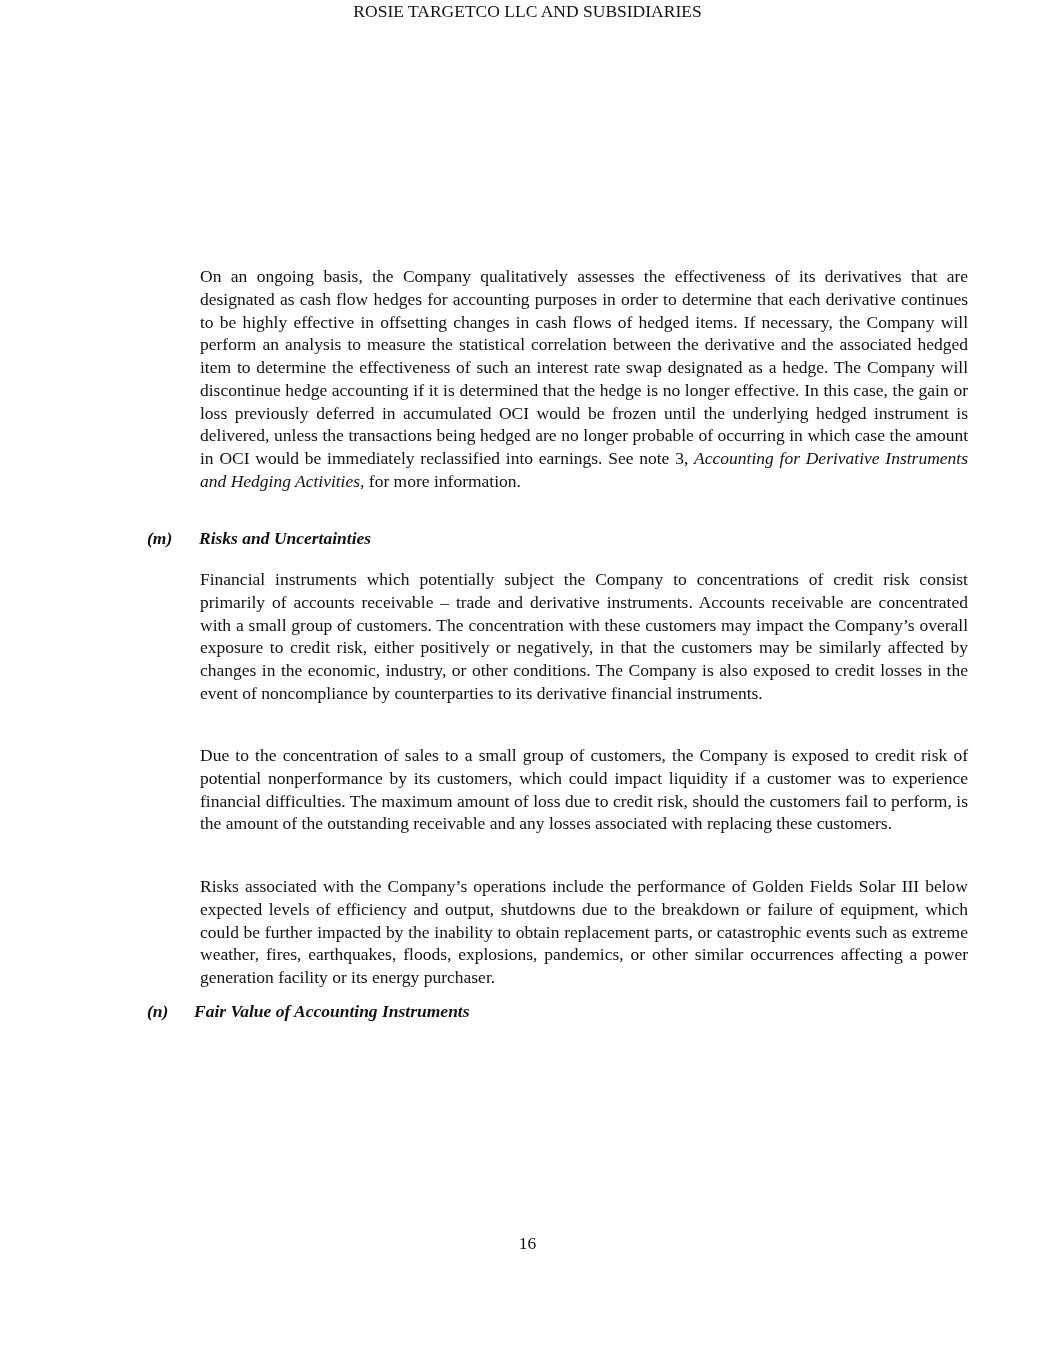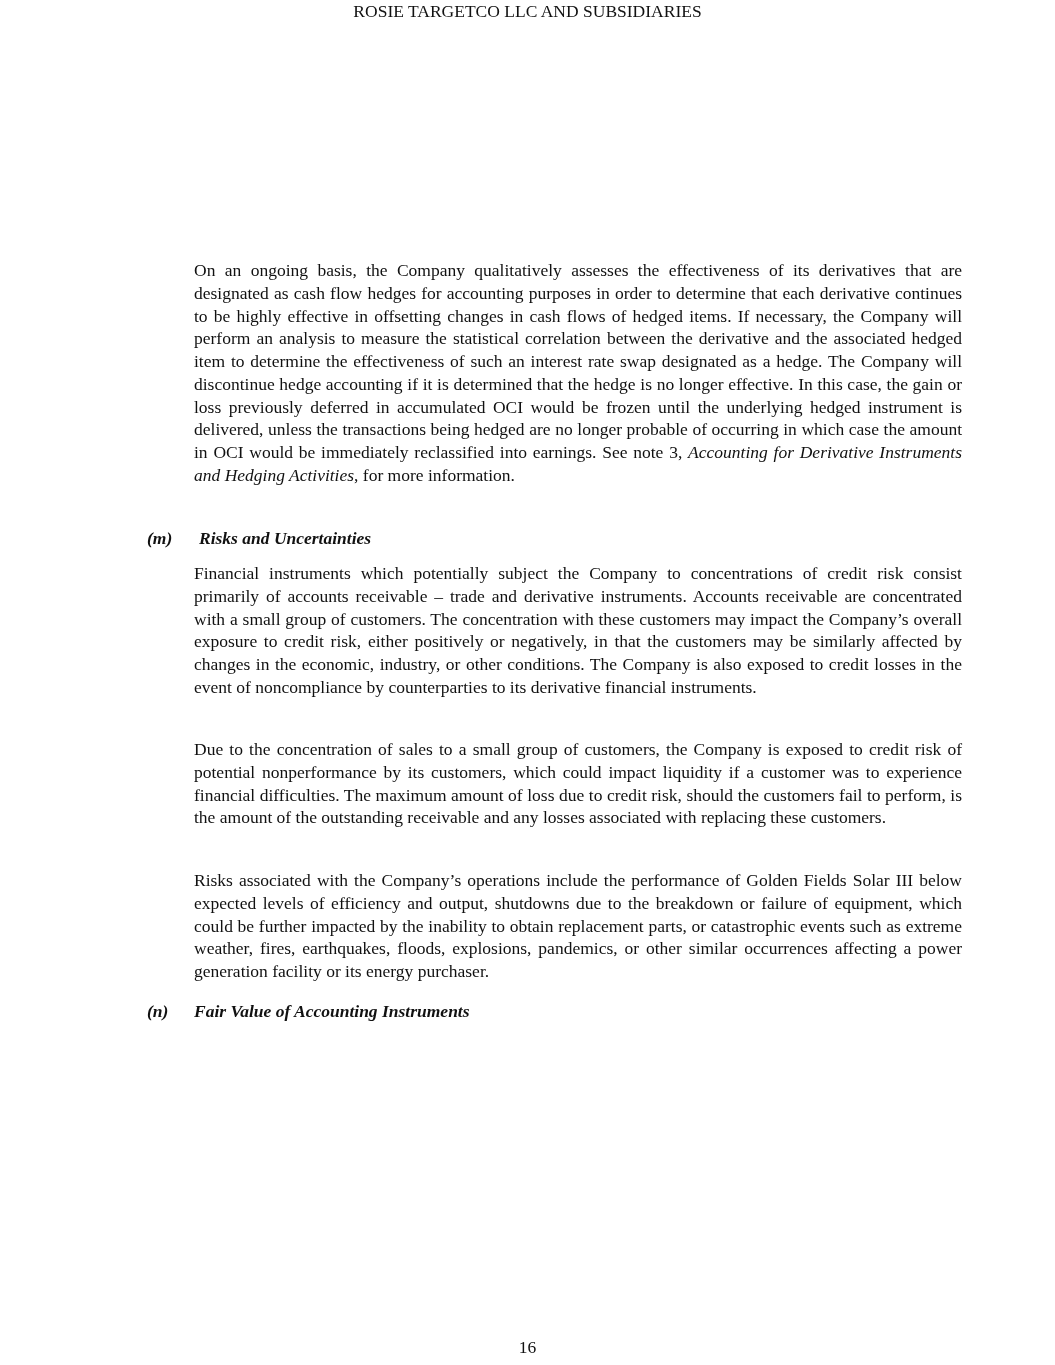--- a/index.html
+++ b/index.html
@@ -30,21 +30,21 @@
       line-height: 22px;
     }
 
     .body-block {
       position: absolute;
       left: 194px;
       width: 768px;
       font-size: 17.5px;
       line-height: 22.75px;
       text-align: justify;
-      margin: 0;
+      margin: 6px;
     }
     .body-block i { font-style: italic; }
 
     .section-heading {
       position: absolute;
       font-size: 17.5px;
       line-height: 22px;
       font-weight: bold;
       font-style: italic;
       white-space: nowrap;
@@ -56,21 +56,21 @@
     }
     .section-heading .title {
       position: absolute;
       top: 0;
     }
 
     .page-number {
       position: absolute;
       left: 0;
       width: 1055px;
-      top: 1336px;
+      top: 1232px;
       text-align: center;
       font-size: 17.5px;
       line-height: 22px;
     }
   </style>
 </head>
 <body>
 
 <div class="page">
 

